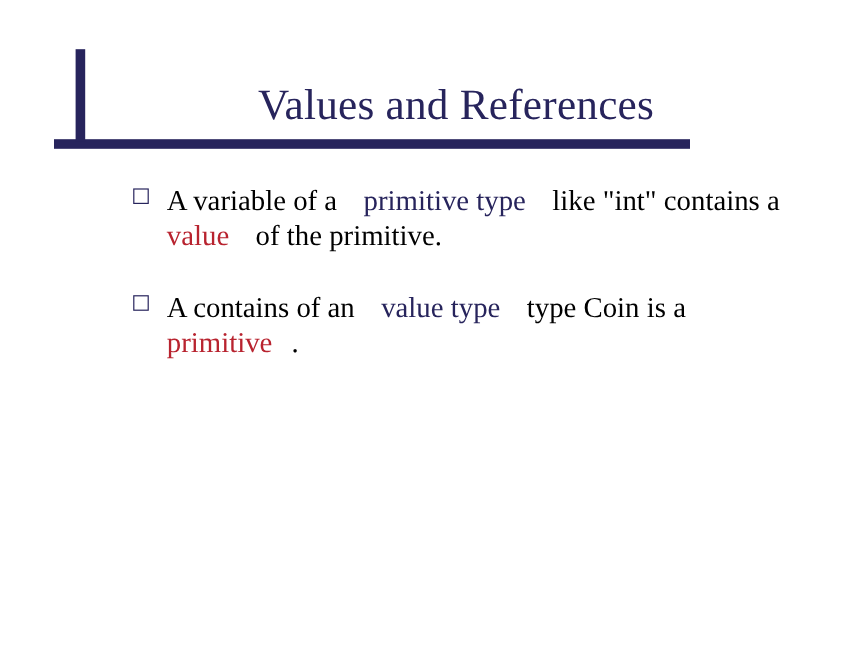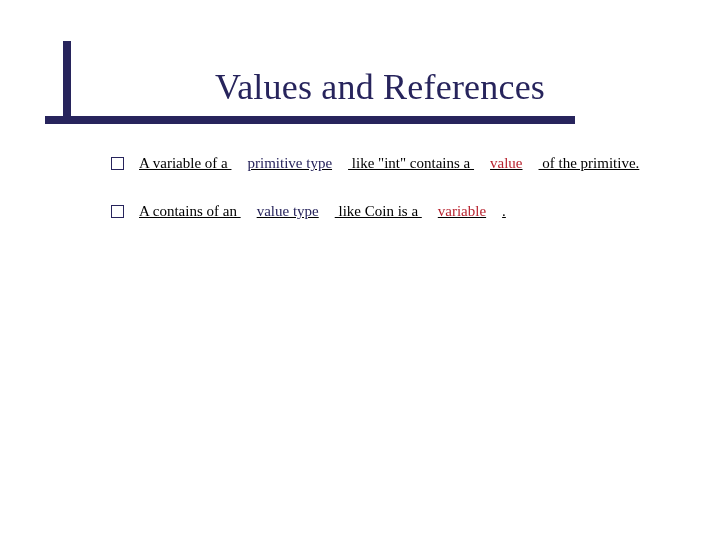--- a/index.html
+++ b/index.html
@@ -4,21 +4,21 @@
 <style>
   * { margin: 4px; padding: 4px; box-sizing: border-box; }
   html, body { width: 720px; height: 540px; background: #ffffff; font-family: "Times New Roman", Times, serif; }
   .slide { position: relative; width: 720px; height: 540px; }
   .title-wrap { position: absolute; top: 30px; left: 0; right: 0; text-align: center; }
   .title { font-size: 36px; color: #27245c; font-weight: 400; letter-spacing: 0.2px; }
   .ornament { position: absolute; top: 88px; left: 0; width: 720px; height: 30px; }
   .ornament .hline { position: absolute; top: 0; left: 17px; width: 530px; height: 2px; background: #27245c; }
   .ornament .vline { position: absolute; top: -75px; left: 35px; width: 2px; height: 77px; background: #27245c; }
   .body { position: absolute; top: 118px; left: 75px; width: 590px; }
-  .item { position: relative; padding-left: 24px; margin-bottom: 22px; font-size: 15px; line-height: 1.22; color: #000; text-decoration: underline; }
+  .item { position: relative; padding-left: 24px; margin-bottom: 22px; font-size: 24px; line-height: 1.22; color: #000; }
   .bullet { position: absolute; left: 0; top: 3px; width: 13px; height: 13px; border: 1.5px solid #27245c; background: transparent; }
   .accent-purple { color: #27245c; }
   .accent-red { color: #b8232f; }
 </style>
 </head>
 <body>
 
 <div class="slide">
   <div class="ornament">
     <div class="hline"></div>
@@ -27,16 +27,16 @@
   <div class="title-wrap">
     <div class="title">Values and References</div>
   </div>
   <div class="body">
     <div class="item">
       <span class="bullet"></span>
       <span>A variable of a </span><span class="accent-purple">primitive type</span><span> like "int" contains a </span><span class="accent-red">value</span><span> of the primitive.</span>
     </div>
     <div class="item">
       <span class="bullet"></span>
-      <span>A contains of an </span><span class="accent-purple">value type</span><span> like Coin is a </span><span class="accent-red">variable</span><span>.</span>
+      <span>A contains of an </span><span class="accent-purple">value type</span><span> type Coin is a </span><span class="accent-red">primitive</span><span>.</span>
     </div>
   </div>
 </div>
 
 </body></html>

